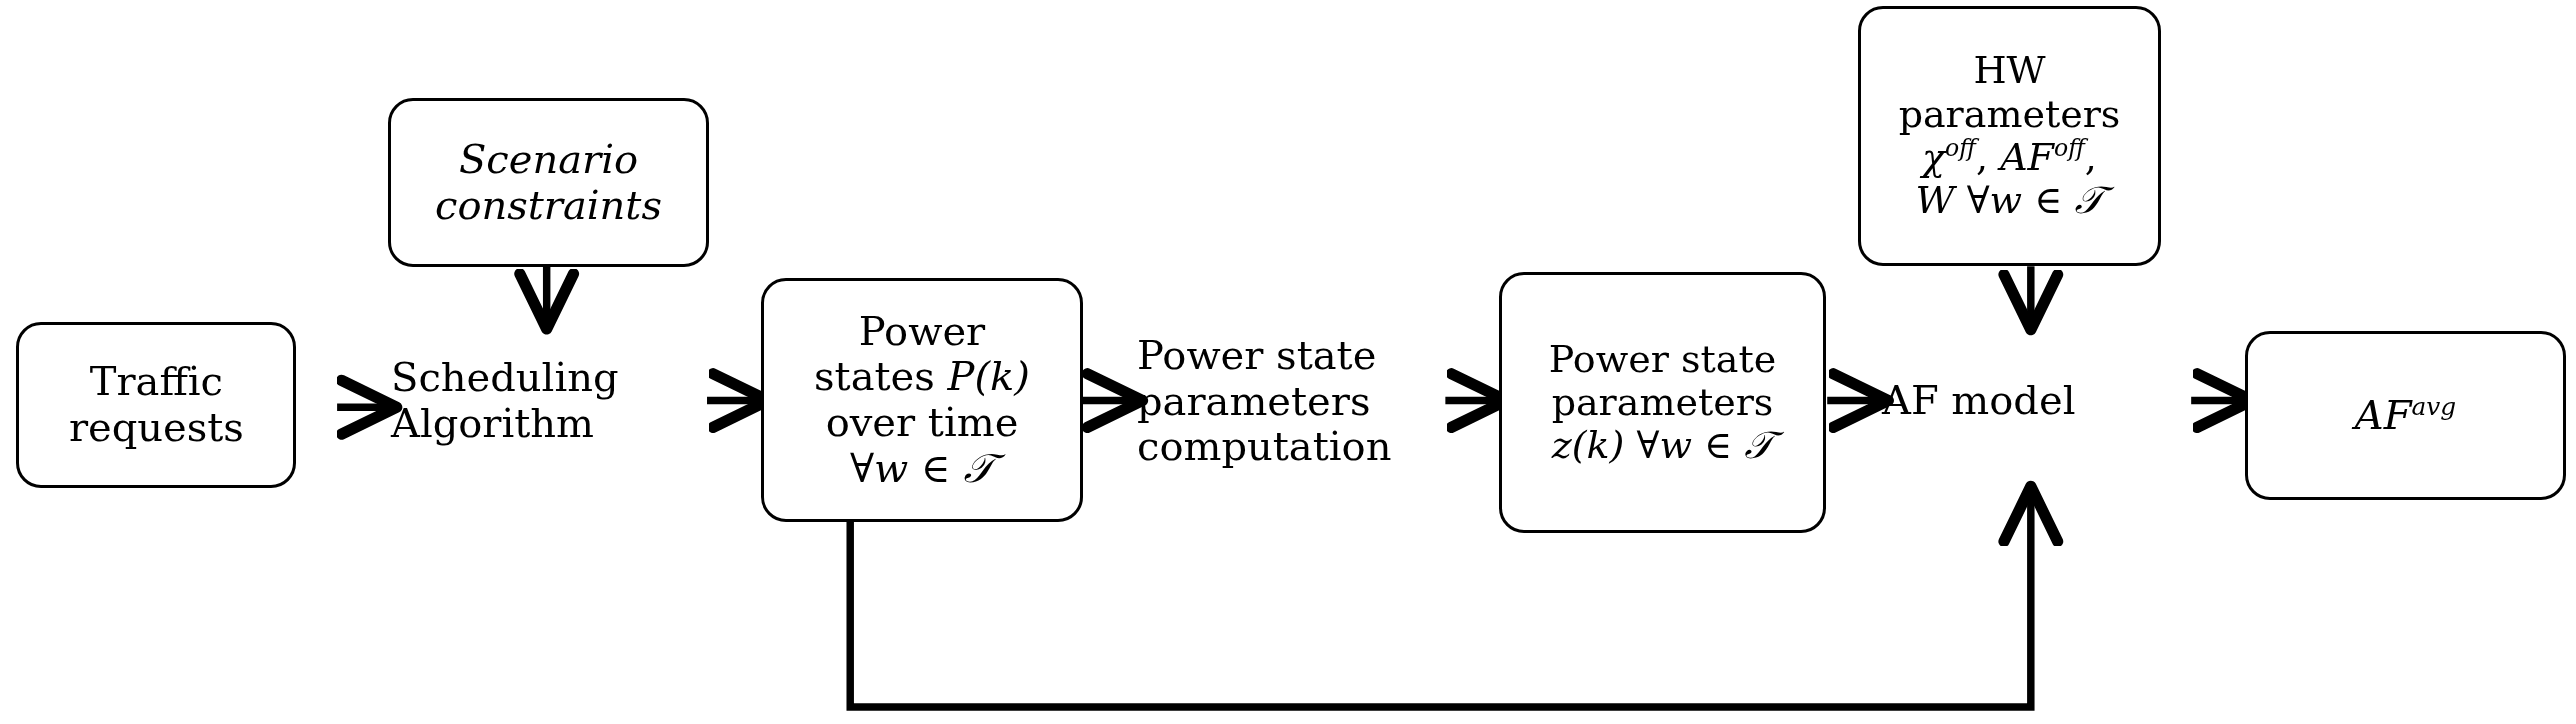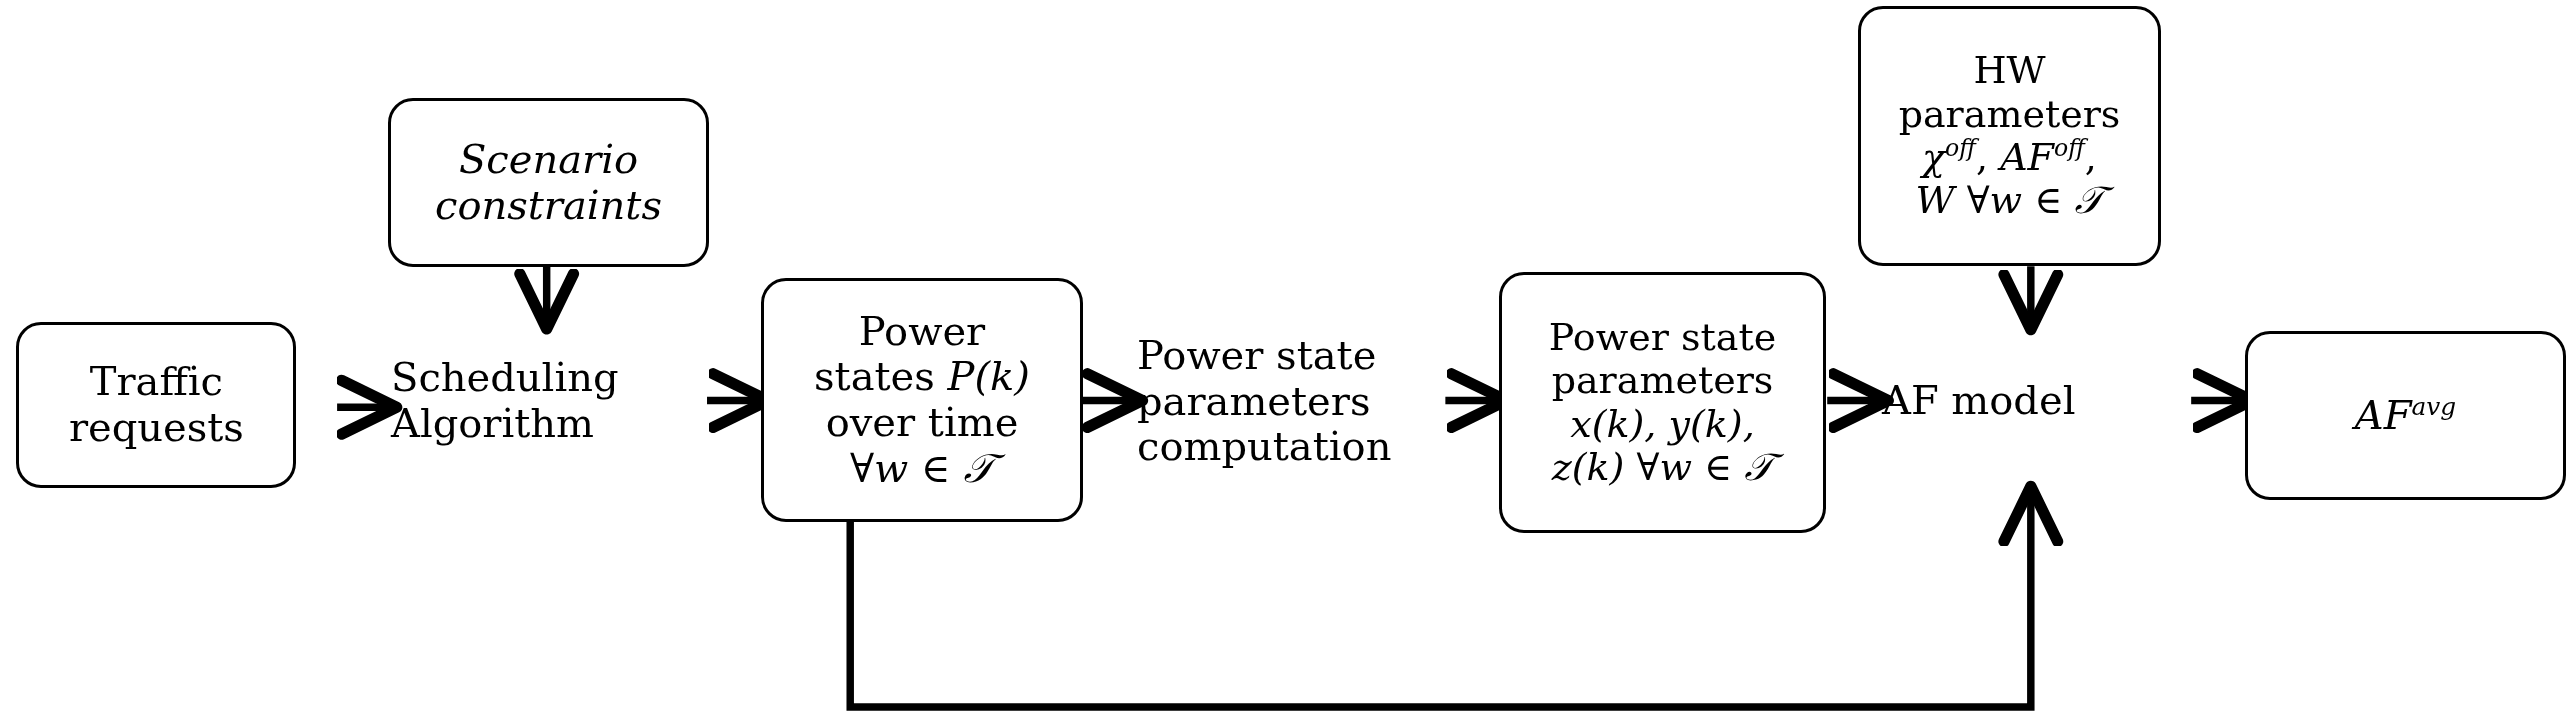--- a/index.html
+++ b/index.html
@@ -134,21 +134,20 @@
       <div>Power state</div>
       <div>parameters</div>
       <div>computation</div>
     </div>
   </div>
 
   <div class="node-box" style="left:1499px; top:272px; width:327px; height:261px; font-size:38px;">
     <div class="inner">
       <div>Power state</div>
       <div>parameters</div>
-      <div class="mathit">x(k), y(k),</div>
       <div>
         <span class="mathit">z(k)</span><span> ∀</span><span class="mathit">w</span><span> ∈ </span><span class="calT">𝒯</span>
       </div>
     </div>
   </div>
 
   <div class="node-box" style="left:1814px; top:6px; width:303px; height:260px; font-size:38px;margin-left:44px;">
     <div class="inner">
       <div>HW</div>
       <div>parameters</div>

